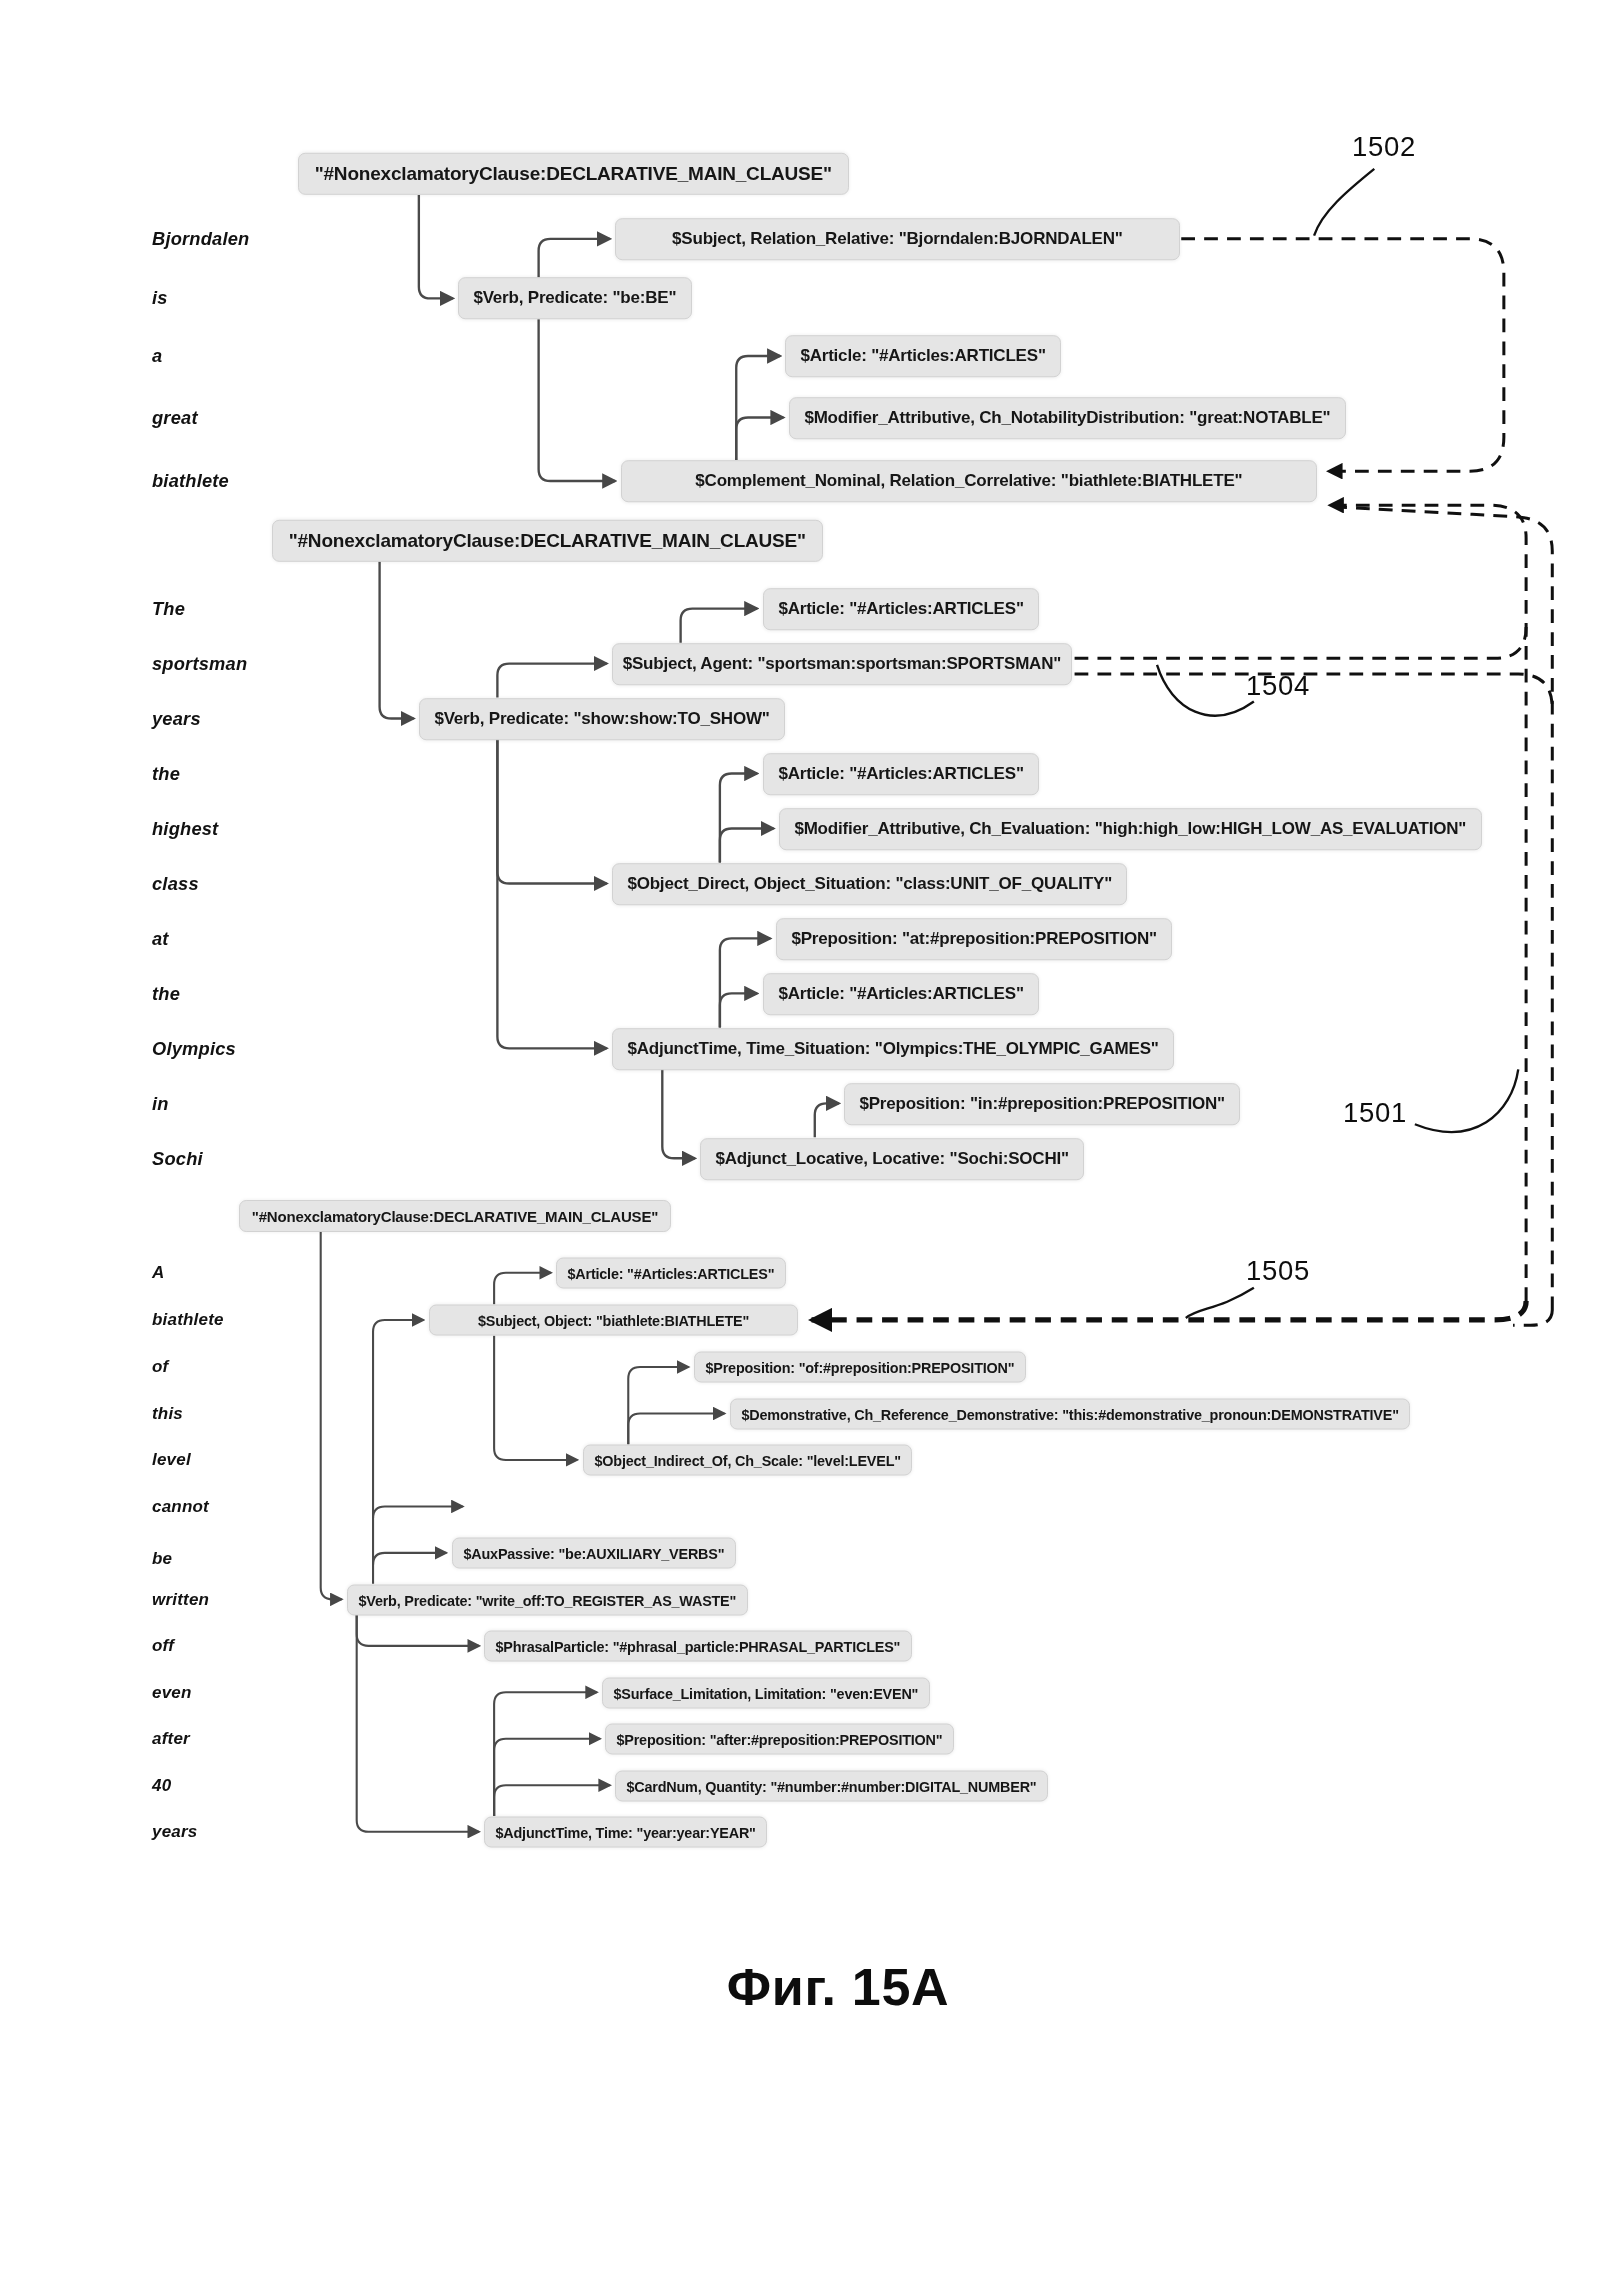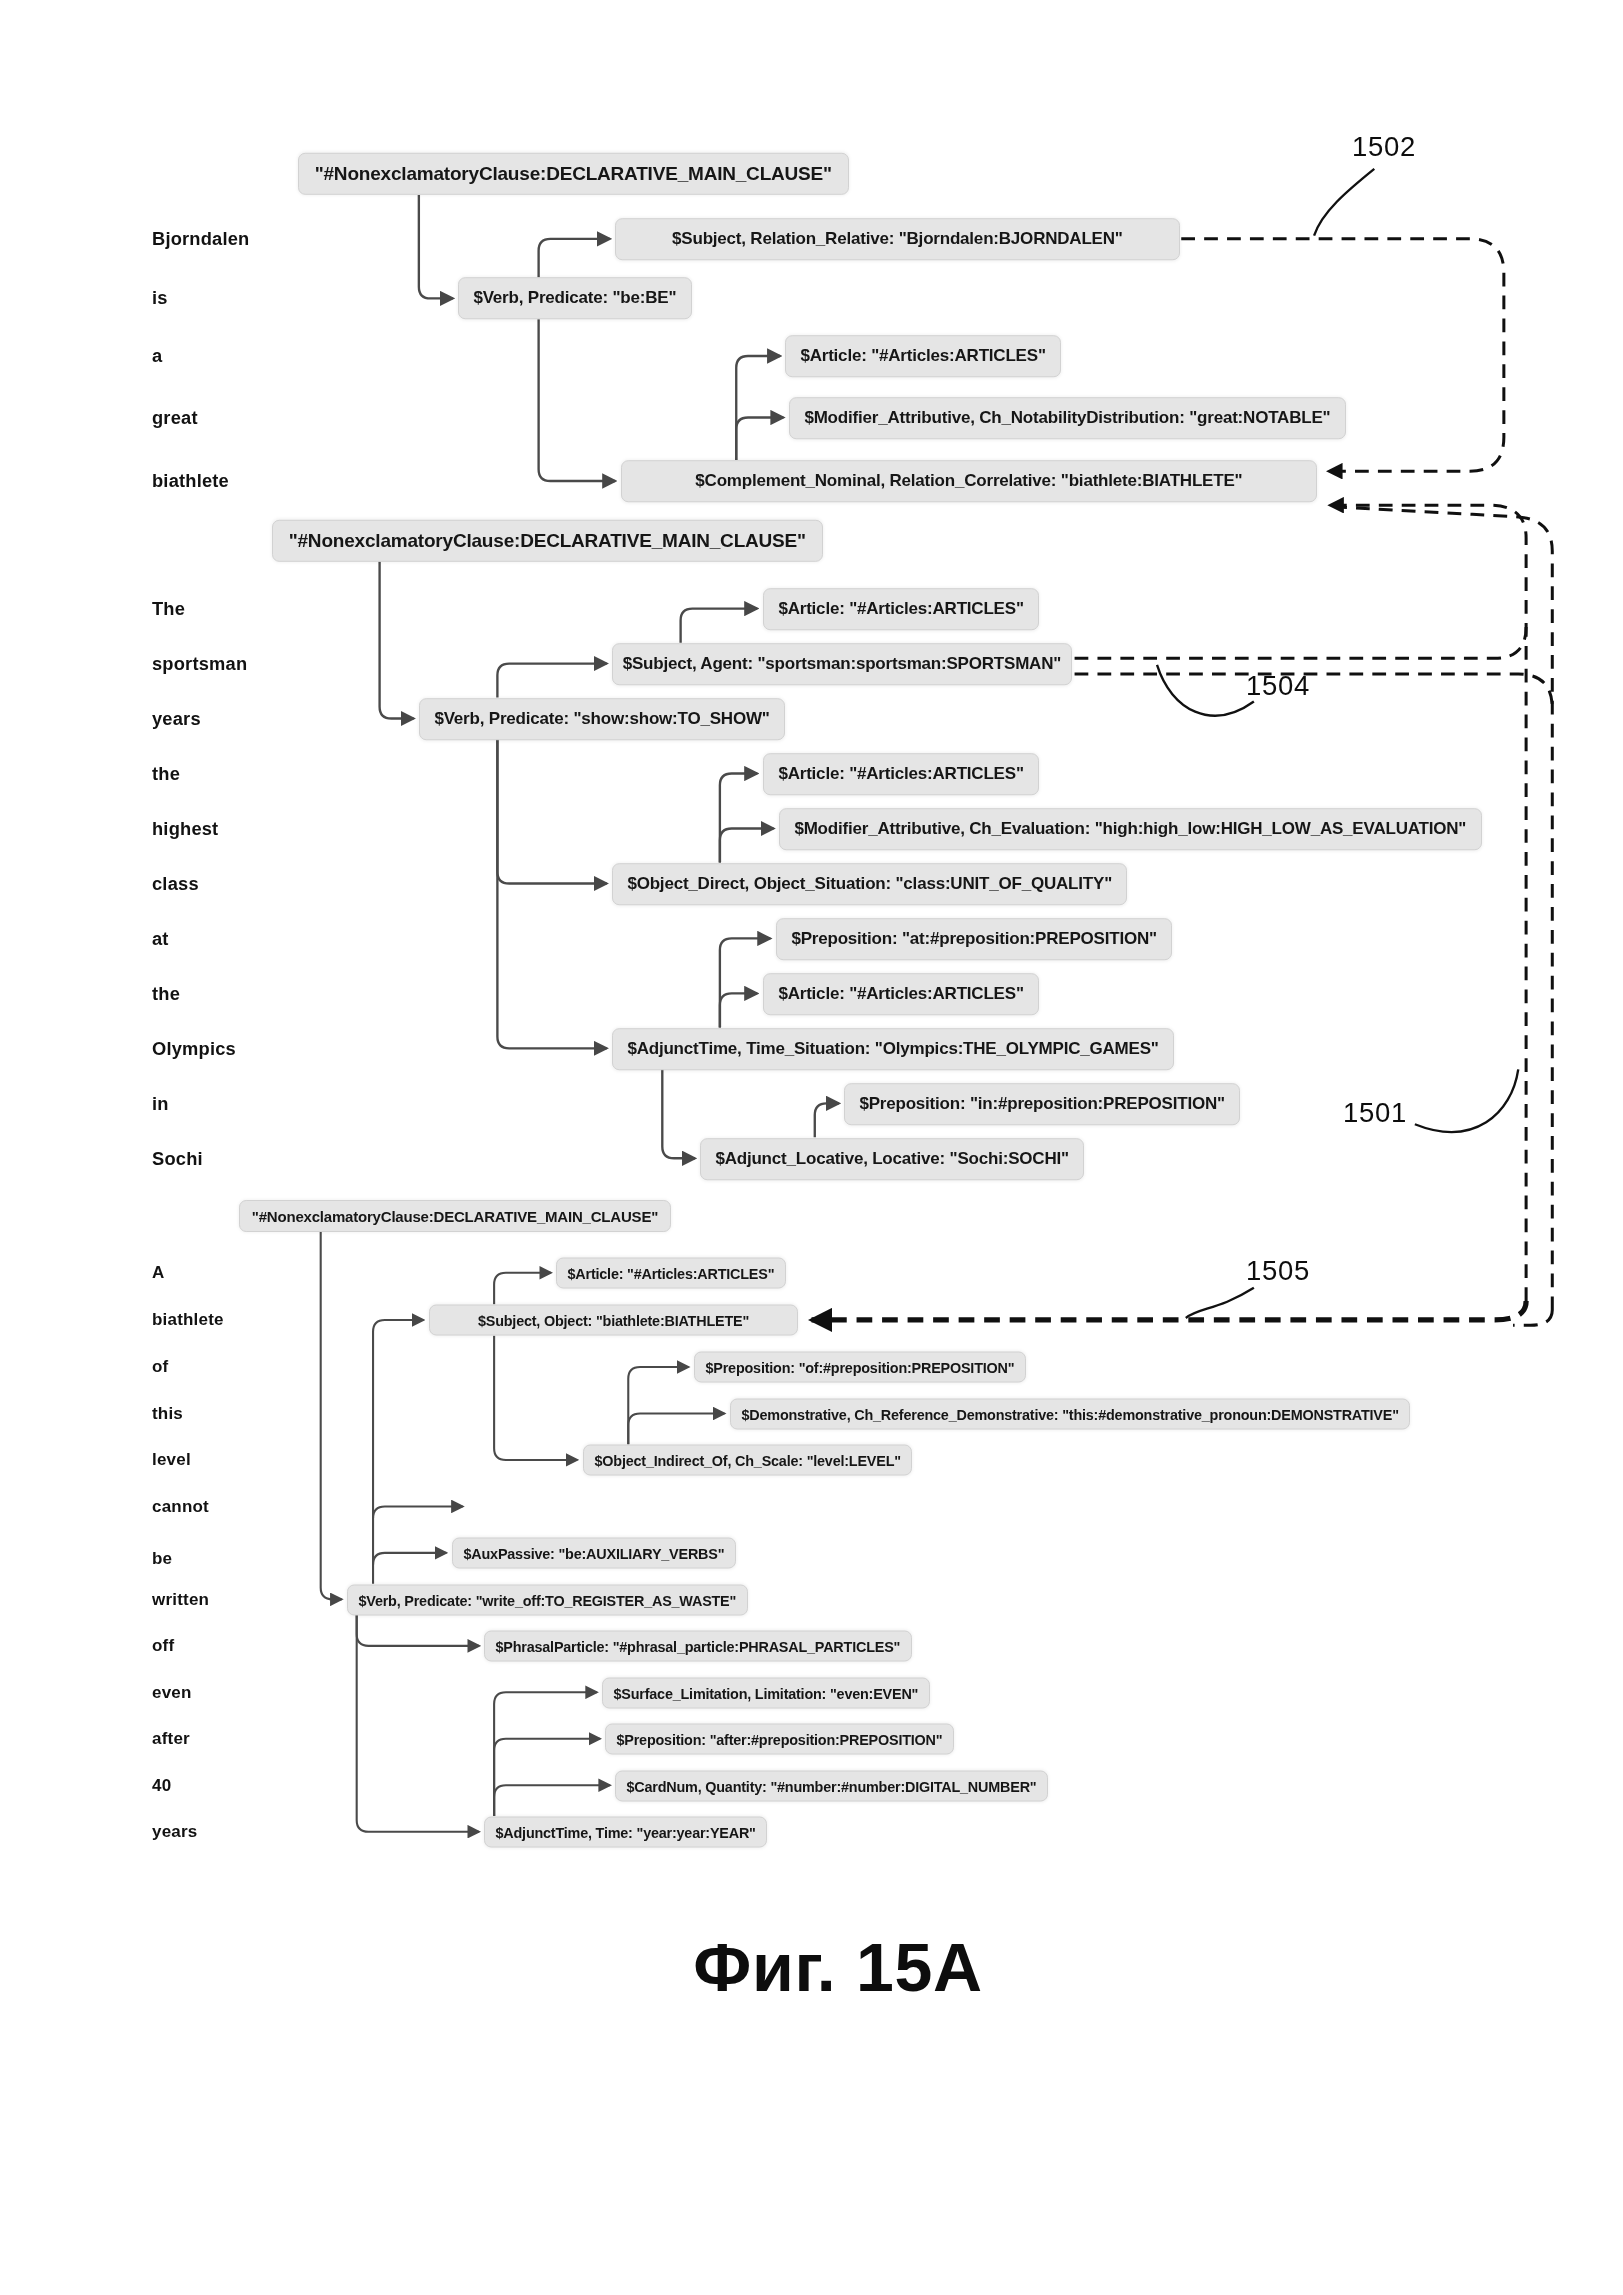--- a/index.html
+++ b/index.html
@@ -1,35 +1,35 @@
 <!DOCTYPE html>
 <html style="font-size:10.5px"><head>
 <meta charset="utf-8">
 <style>
   html,body{margin:0;padding:0;background:#ffffff;}
   body{width:1623px;height:2295px;position:relative;overflow:hidden;
        font-family:"Liberation Sans",sans-serif;}
   .stage{position:absolute;left:0;top:0;width:1623px;height:2295px;}
   svg.layer{position:absolute;left:0;top:0;}
   .word{position:absolute;transform:translateY(-50%);font-weight:700;
-        font-size:18.3px;color:#121212;letter-spacing:0.2px;white-space:nowrap;}
+        font-size:18.3px;color:#121212;letter-spacing:0.2px;white-space:nowrap;font-style:italic;}
   .word.small{font-size:17px;}
   .node{position:absolute;transform:translateY(-50%);
         background:#e5e5e5;border:0.7px solid #d2d2d2;border-radius:7.2px;
         color:#161616;font-weight:700;white-space:nowrap;
         display:inline-flex;align-items:center;justify-content:center;
         letter-spacing:-0.2px;box-shadow:0 0 3.9px rgba(0,0,0,0.08);}
   .t12{font-size:17px;padding:9.8px 14.4px;}
   .t3{font-size:14.4px;padding:6.5px 10.5px;}
   .clause12{font-size:19px;padding:9.2px 15.7px;}
   .clause3{font-size:15px;padding:6.5px 11.8px;}
   .ref{position:absolute;transform:translate(-50%,-50%);font-size:27.5px;
        color:#0d0d0d;letter-spacing:0.7px;white-space:nowrap;}
-  .caption{position:absolute;transform:translate(-50%,-50%);font-size:68px;
-       font-weight:700;color:#0d0d0d;white-space:nowrap;letter-spacing:0.7px;}
+  .caption{position:absolute;transform:translate(-50%,-50%);font-size:52px;
+       font-weight:700;color:#0d0d0d;white-space:nowrap;letter-spacing:0.7px;margin-top:20px;}
 </style>
 </head>
 <body>
 
 <div class="stage">
 
   <svg class="layer" width="1623" height="2295" viewBox="0 0 2480 3507">
     <defs>
       <marker id="mA" viewBox="0 0 10 10" refX="8.5" refY="5" markerWidth="6.5" markerHeight="6.5" orient="auto-start-reverse">
         <path d="M0 0 L10 5 L0 10 z" fill="#474747"></path>

